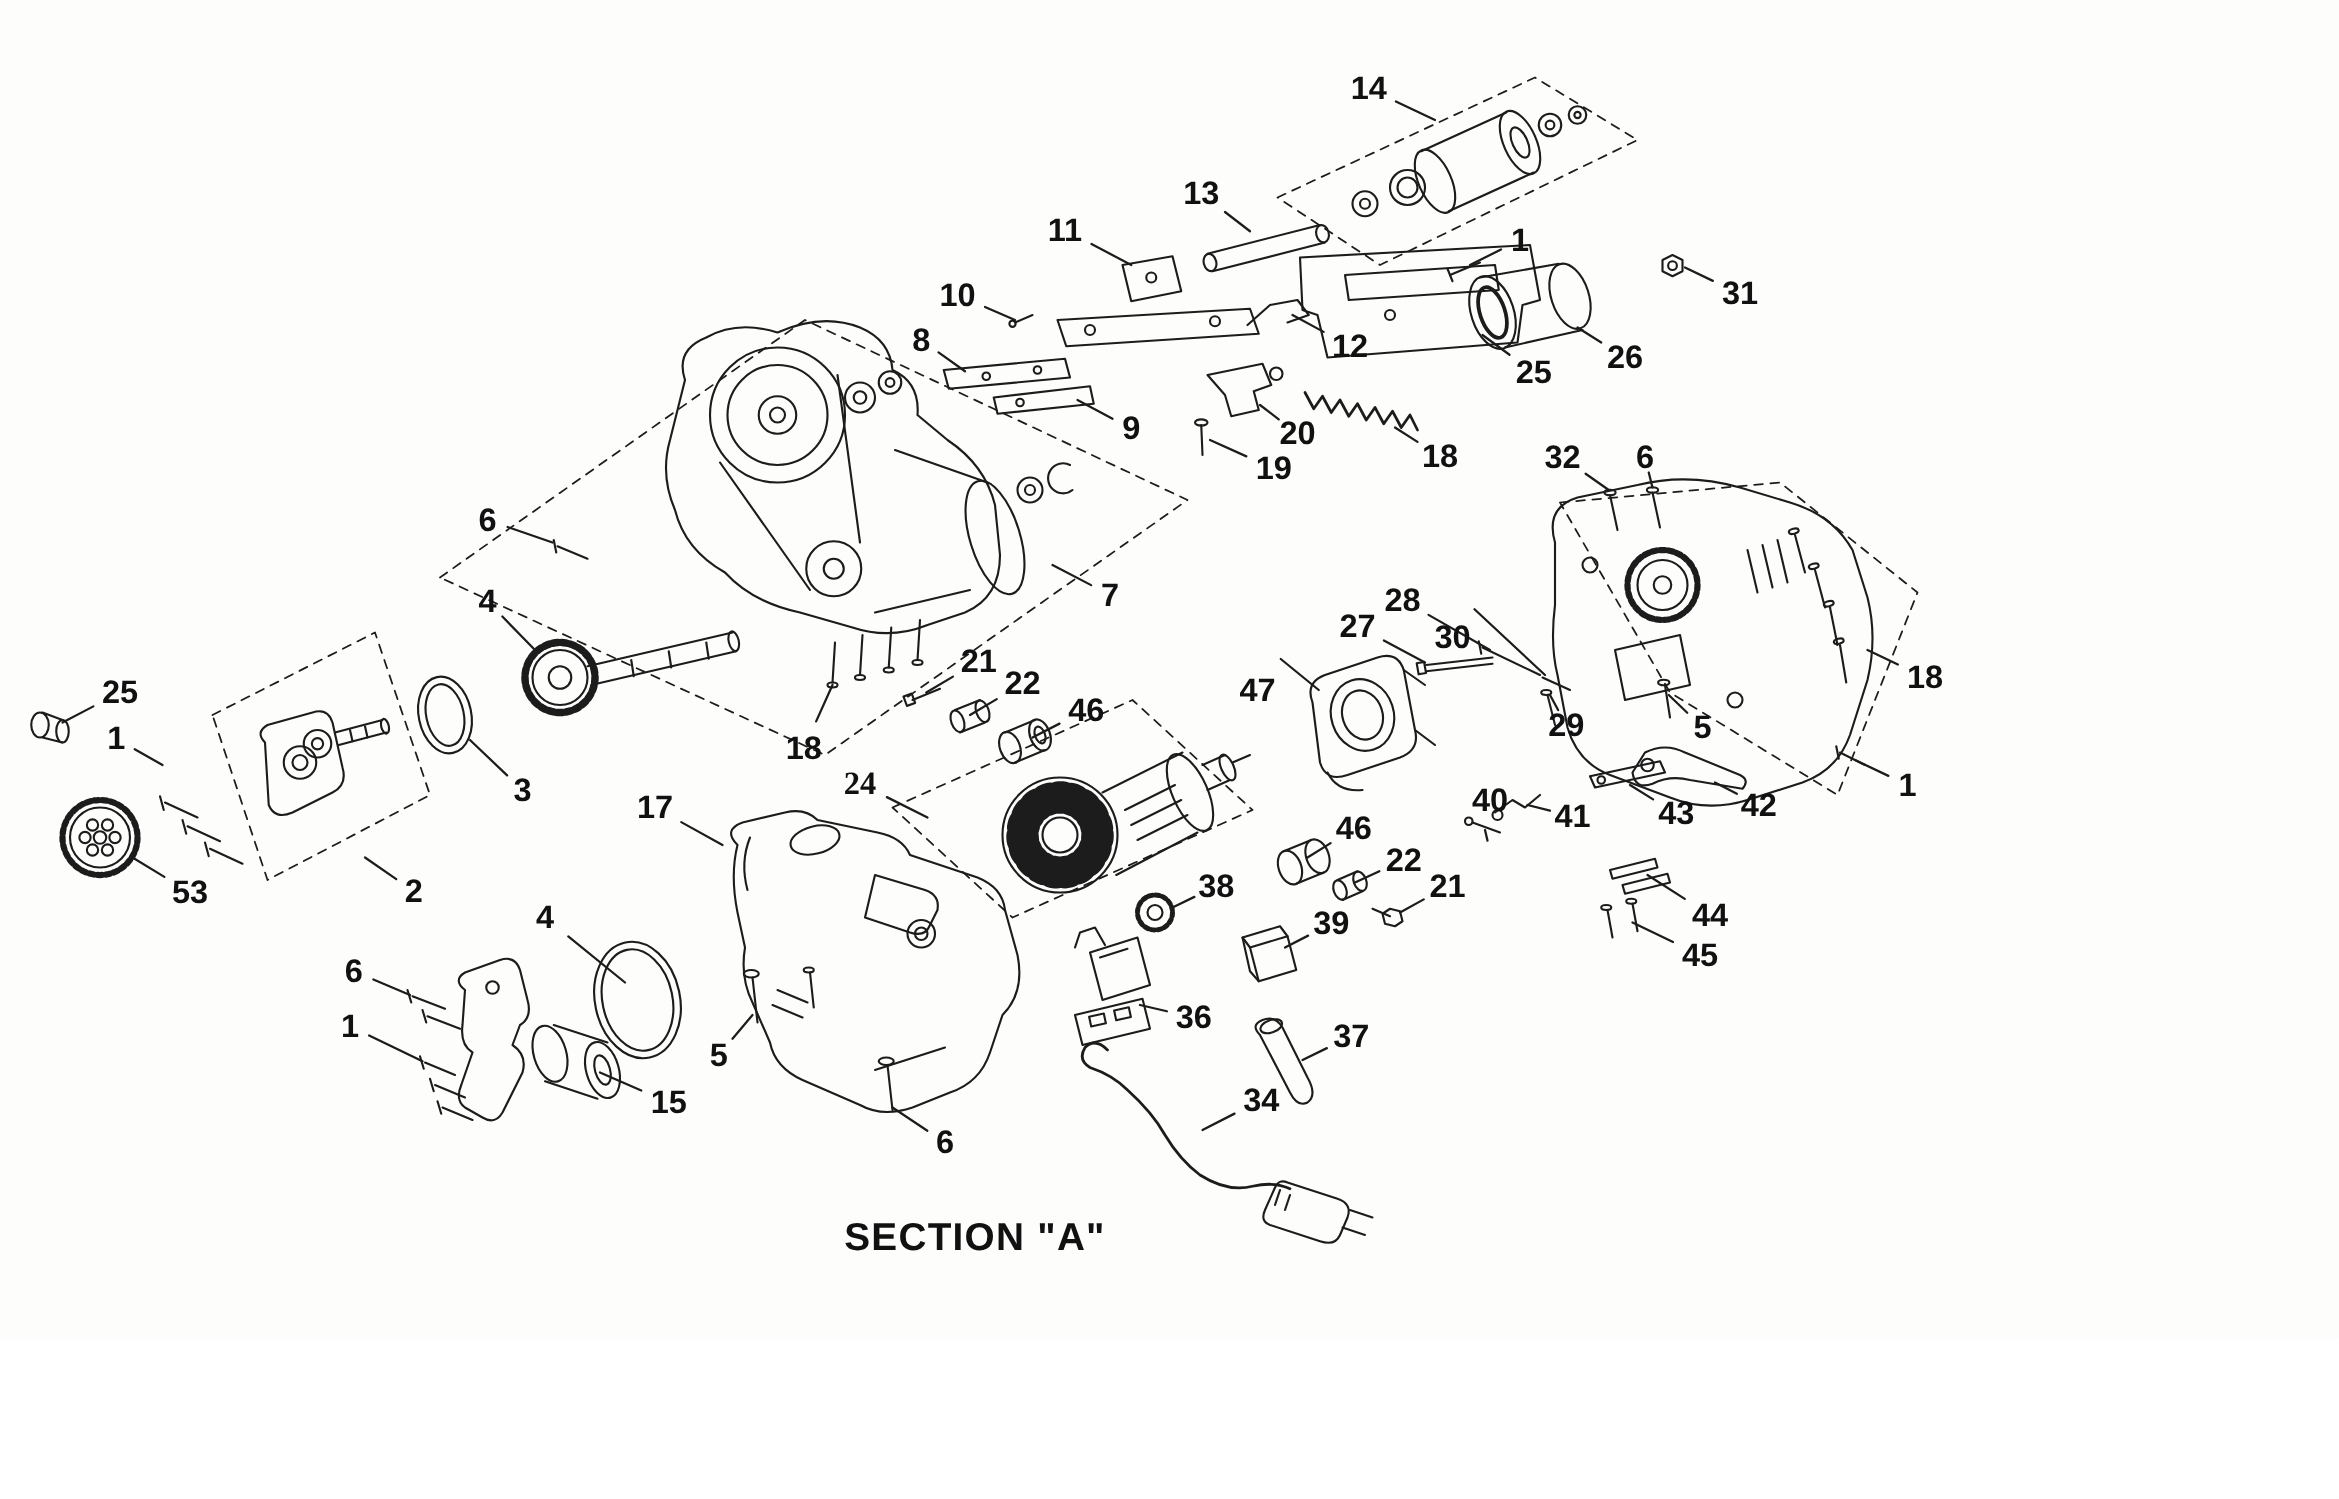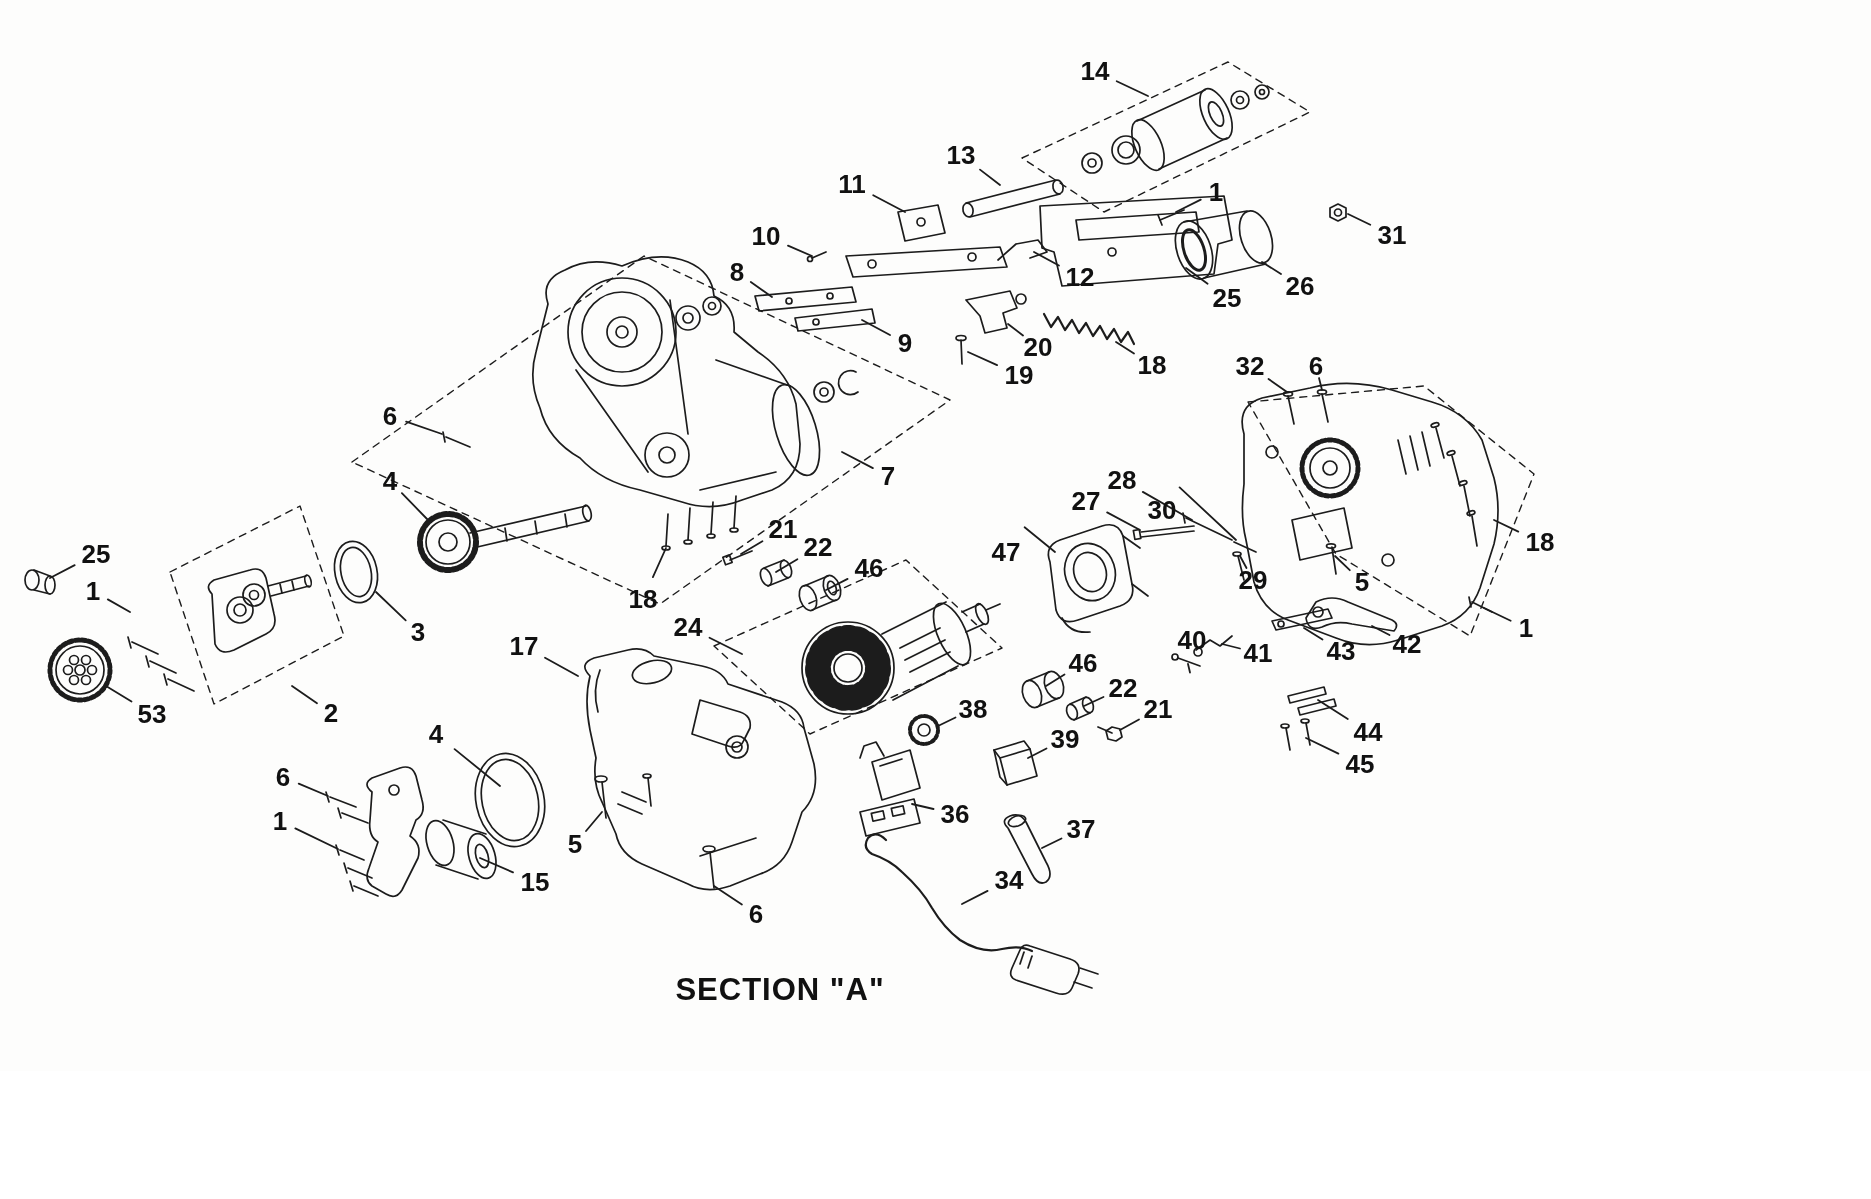--- a/index.html
+++ b/index.html
@@ -427,21 +427,21 @@
       <span class="callout" style="left: 783px; top: 529px;">21</span>
       <span class="callout" style="left: 818px; top: 547px;">22</span>
       <span class="callout" style="left: 96px; top: 554px;">25</span>
       <span class="callout" style="left: 869px; top: 568px;">46</span>
       <span class="callout" style="left: 1540px; top: 542px;">18</span>
       <span class="callout" style="left: 93px; top: 591px;">1</span>
       <span class="callout" style="left: 1253px; top: 580px;">29</span>
       <span class="callout" style="left: 1362px; top: 582px;">5</span>
       <span class="callout" style="left: 643px; top: 599px;">18</span>
       <span class="callout" style="left: 418px; top: 632px;">3</span>
-      <span class="callout" style="left: 688px; top: 627px;">24</span>
+      <span class="callout" style="left: 688px; top: 627px; font-family: Liberation Serif, serif;">24</span>
       <span class="callout" style="left: 1526px; top: 628px;">1</span>
       <span class="callout" style="left: 524px; top: 646px;">17</span>
       <span class="callout" style="left: 1258px; top: 653px;">41</span>
       <span class="callout" style="left: 1341px; top: 651px;">43</span>
       <span class="callout" style="left: 1407px; top: 644px;">42</span>
       <span class="callout" style="left: 1083px; top: 663px;">46</span>
       <span class="callout" style="left: 1192px; top: 640px;">40</span>
       <span class="callout" style="left: 152px; top: 714px;">53</span>
       <span class="callout" style="left: 331px; top: 713px;">2</span>
       <span class="callout" style="left: 1123px; top: 688px;">22</span>

